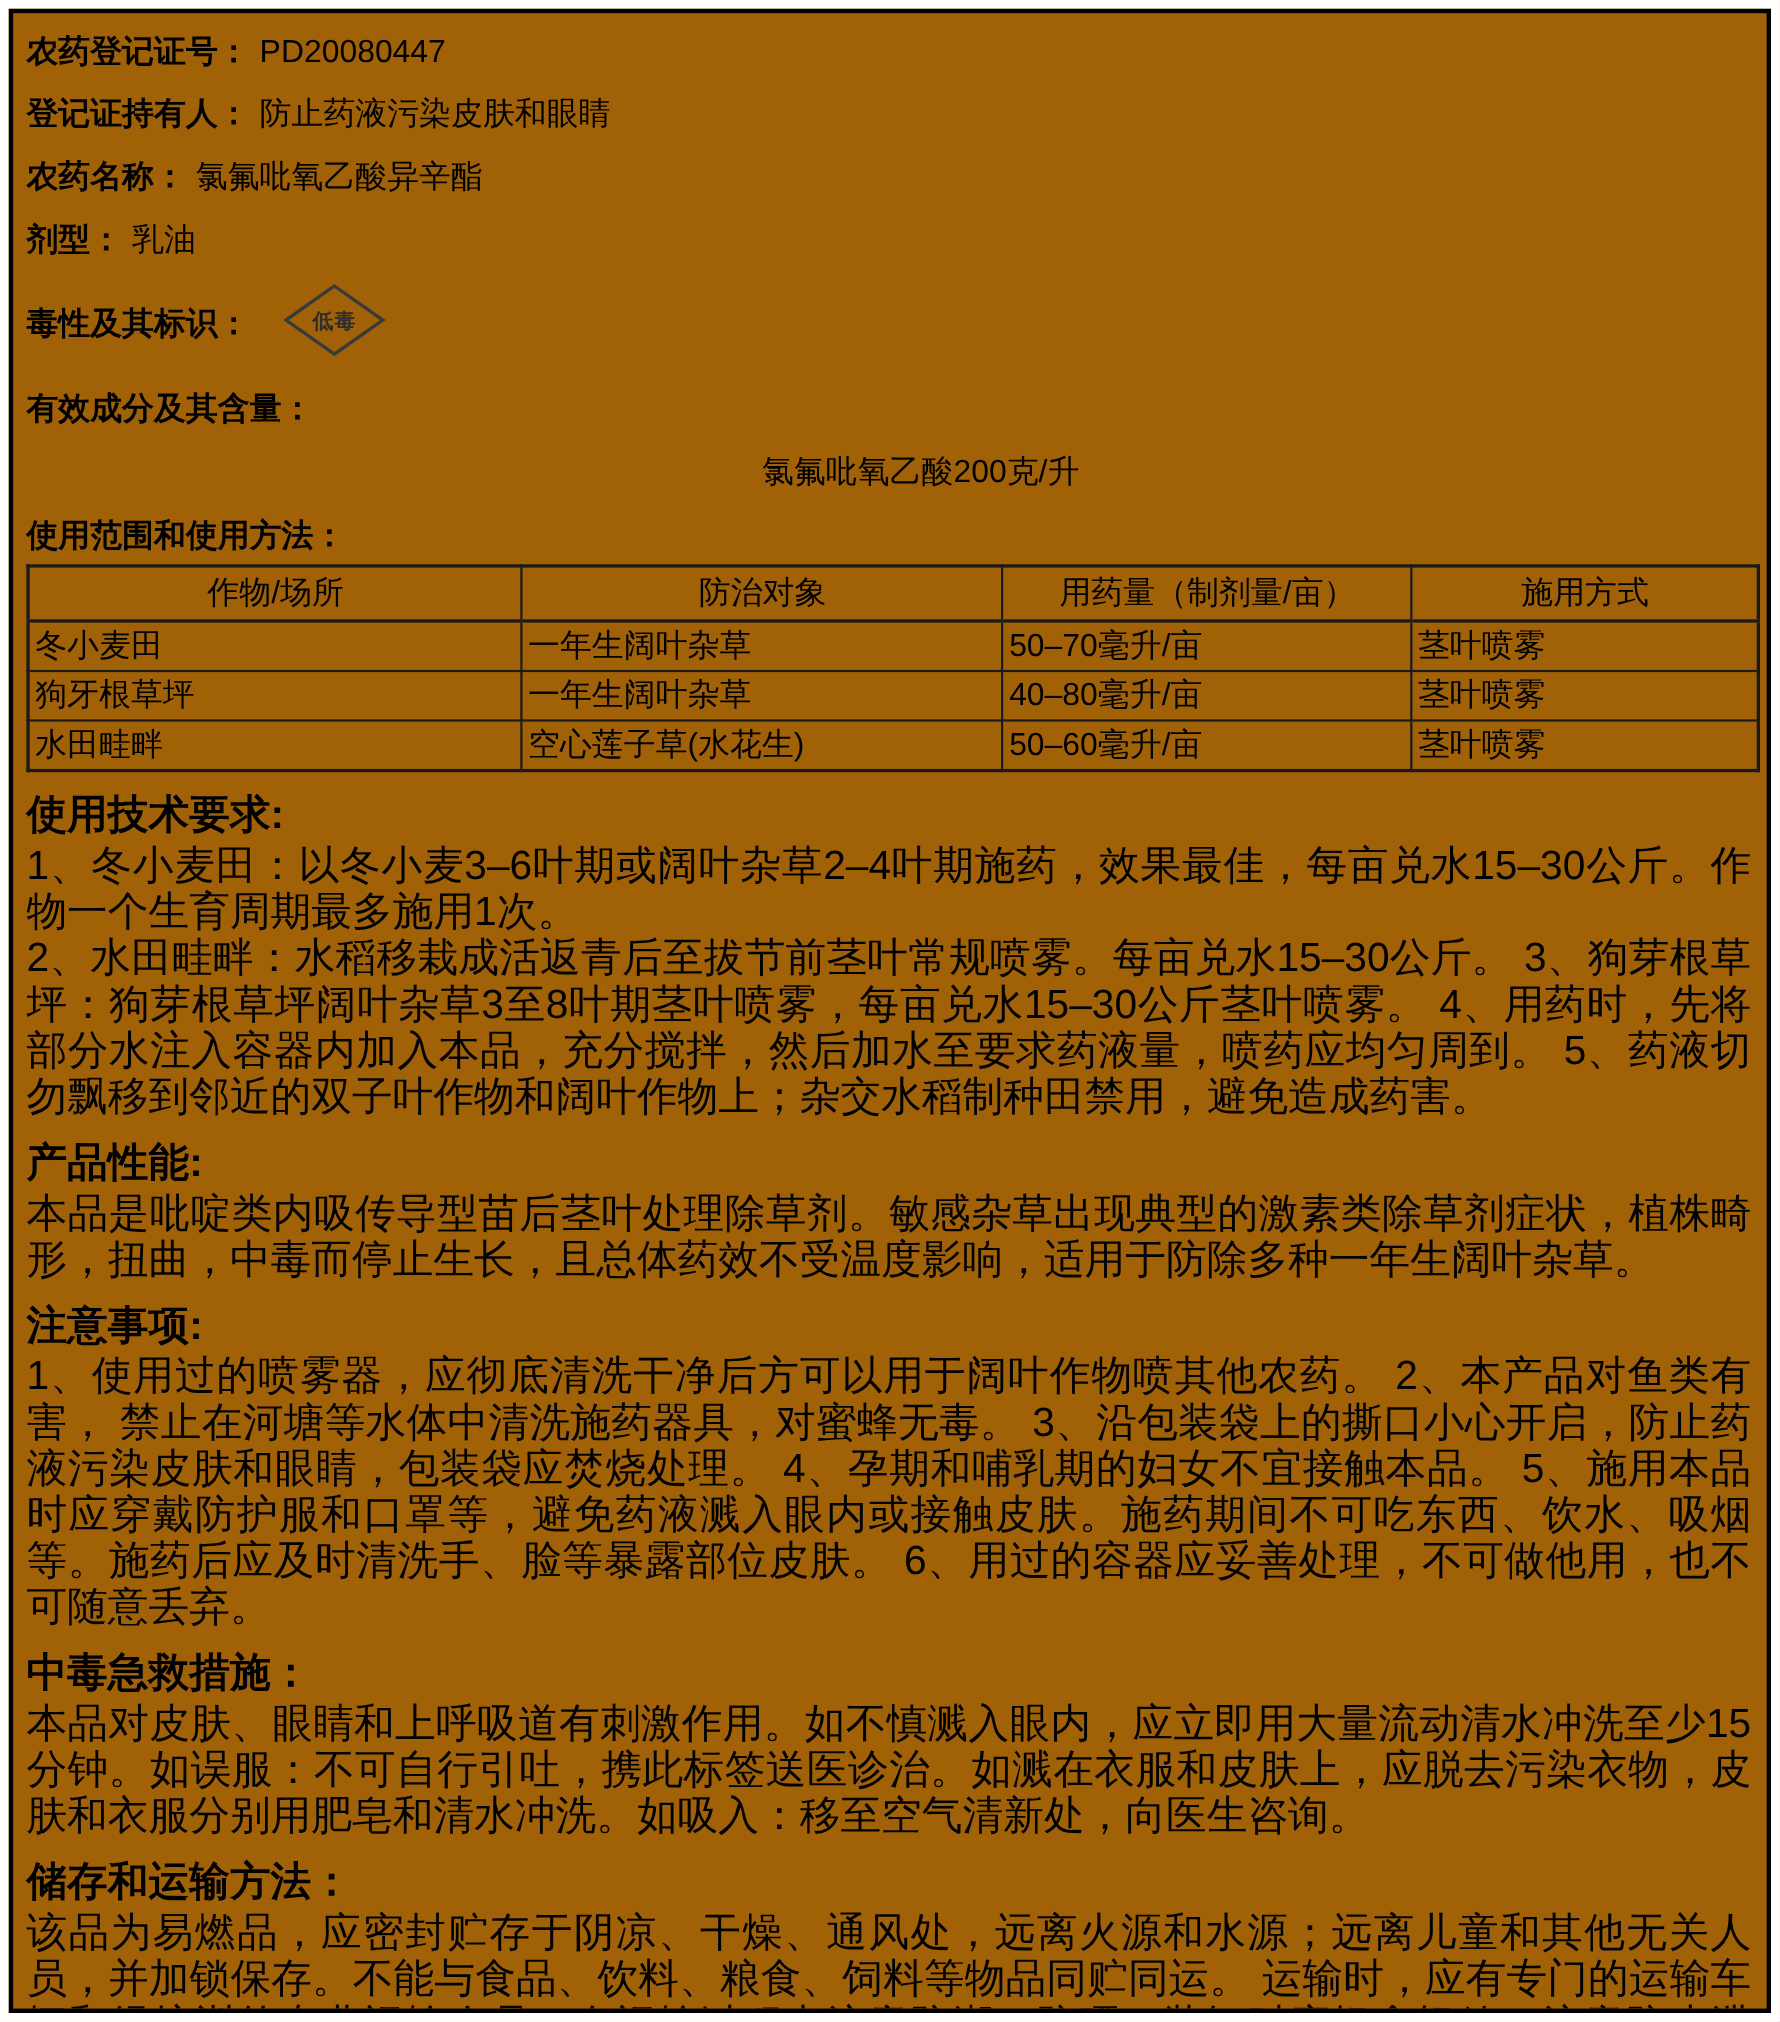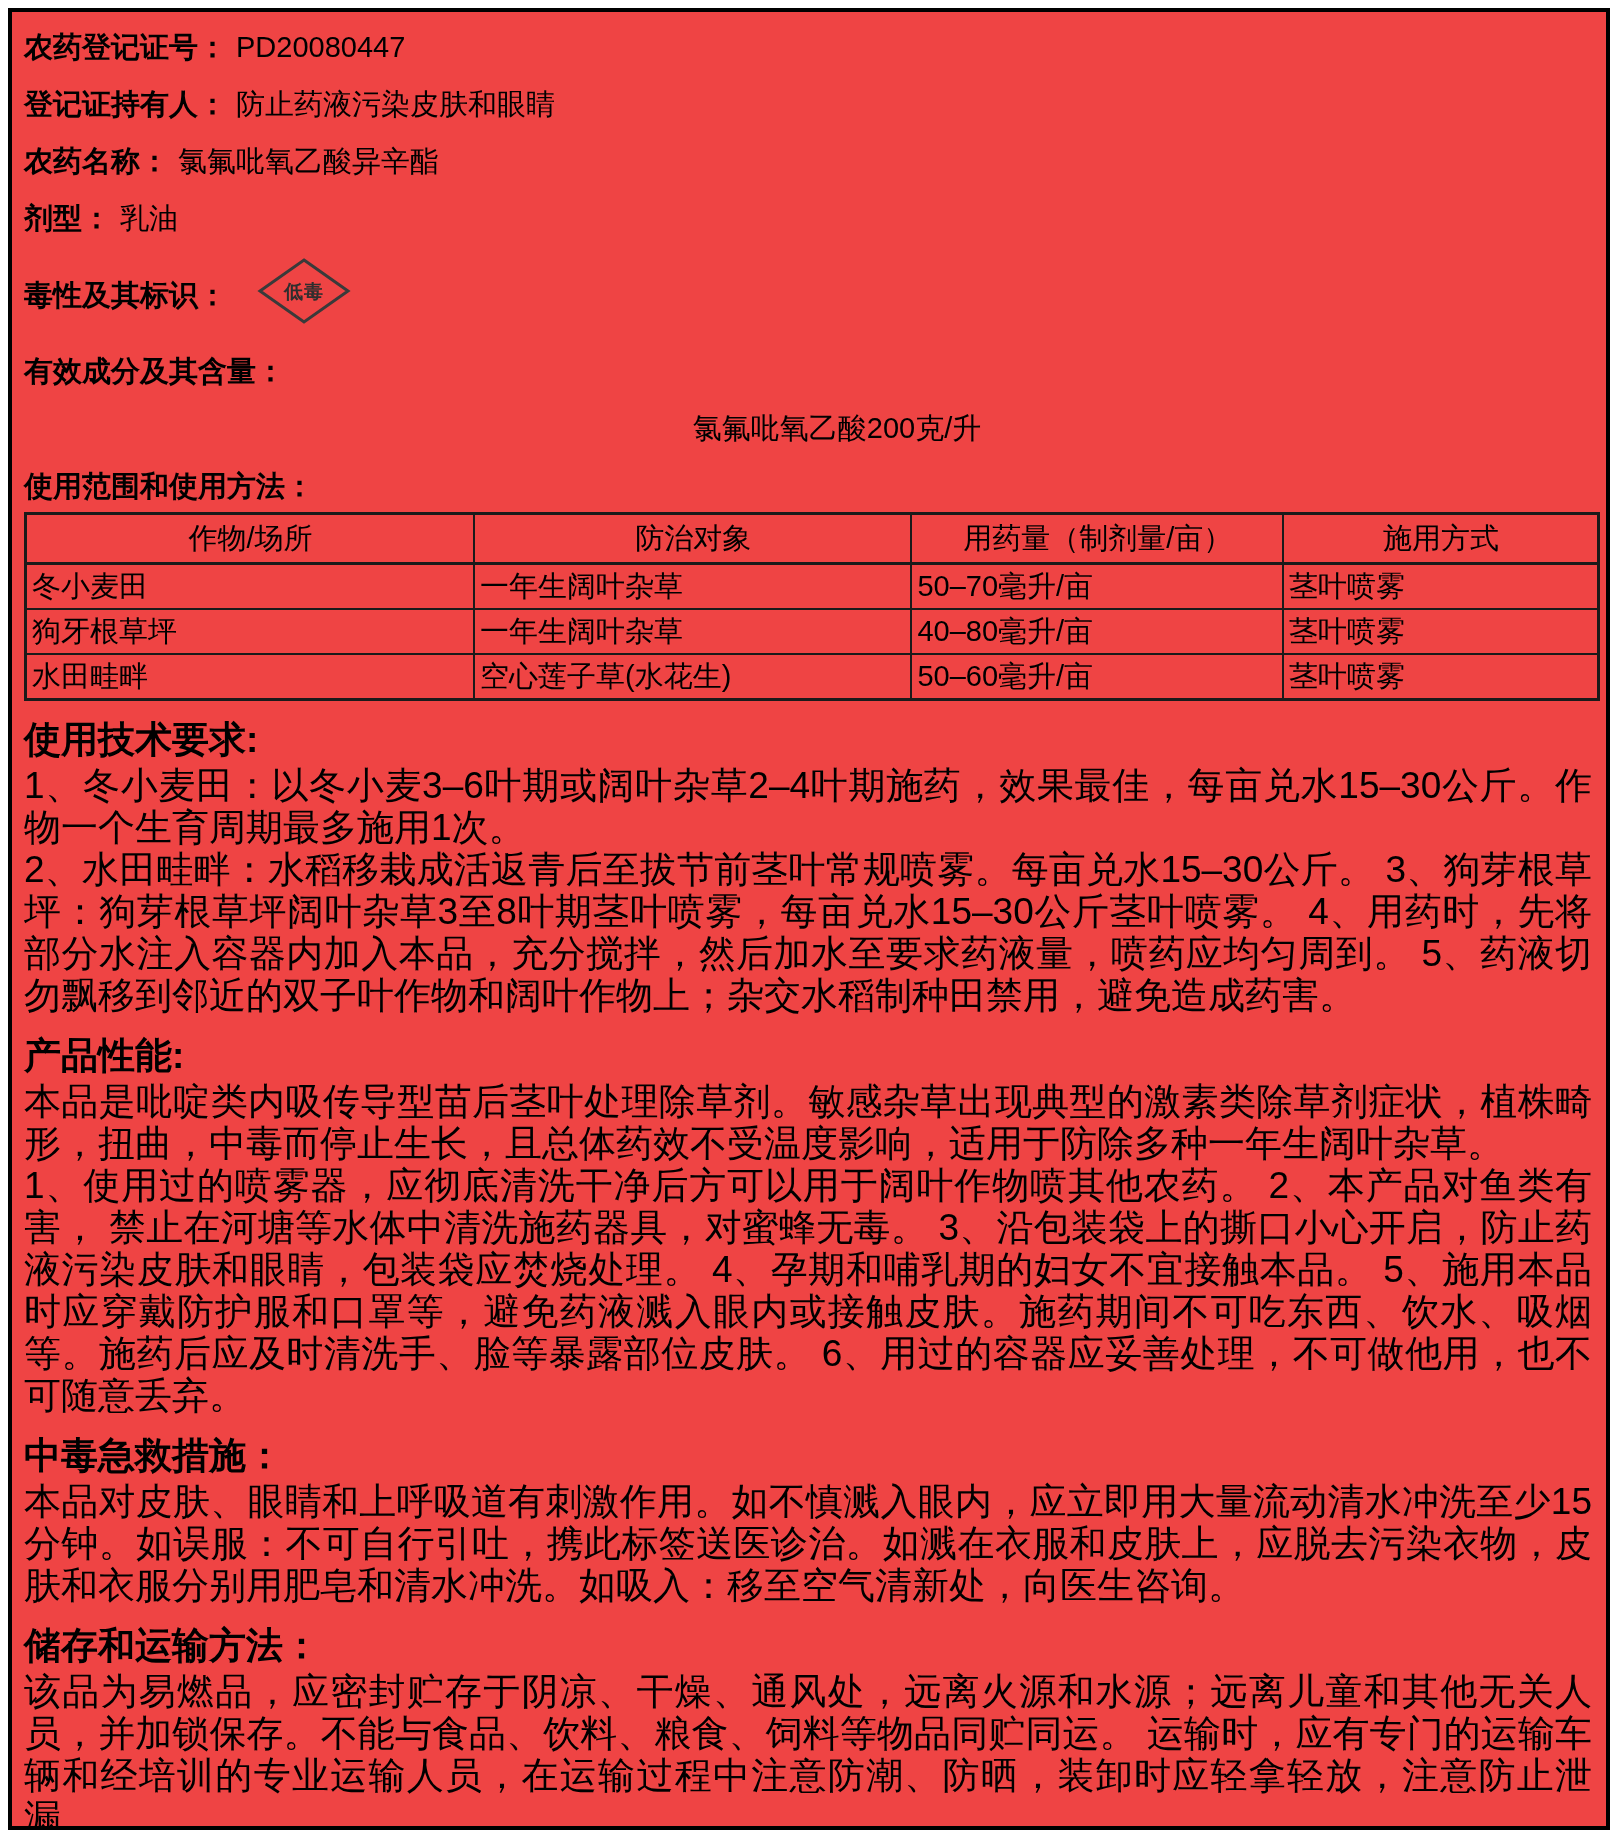--- a/index.html
+++ b/index.html
@@ -12,21 +12,21 @@
     color: #000000;
   }
   .frame {
     position: absolute;
     left: 8px; top: 8px;
     width: 1602px; height: 1822px;
     border: 4px solid #000000;
     box-sizing: border-box;
     padding: 10px 14px 10px 12px;
     overflow: hidden;
-    background: #ef4444;
+    background: #a16207;
   }
   .field {
     font-size: 29px;
     line-height: 34px;
     margin: 23px 0;
     white-space: nowrap;
   }
   .field:first-child { margin-top: 8px; }
   .lbl { font-weight: bold; }
   .val { margin-left: 9px; }
@@ -169,20 +169,21 @@
     <p>1、冬小麦田：以冬小麦3–6叶期或阔叶杂草2–4叶期施药，效果最佳，每亩兑水15–30公斤。作物一个生育周期最多施用1次。</p>
     <p>2、水田畦畔：水稻移栽成活返青后至拔节前茎叶常规喷雾。每亩兑水15–30公斤。 3、狗芽根草坪：狗芽根草坪阔叶杂草3至8叶期茎叶喷雾，每亩兑水15–30公斤茎叶喷雾。 4、用药时，先将部分水注入容器内加入本品，充分搅拌，然后加水至要求药液量，喷药应均匀周到。 5、药液切勿飘移到邻近的双子叶作物和阔叶作物上；杂交水稻制种田禁用，避免造成药害。</p>
   </div>
 
   <div class="section">
     <div class="sec-title">产品性能:</div>
     <p>本品是吡啶类内吸传导型苗后茎叶处理除草剂。敏感杂草出现典型的激素类除草剂症状，植株畸形，扭曲，中毒而停止生长，且总体药效不受温度影响，适用于防除多种一年生阔叶杂草。</p>
   </div>
 
   <div class="section">
+    <div class="sec-title">注意事项:</div>
     <p>1、使用过的喷雾器，应彻底清洗干净后方可以用于阔叶作物喷其他农药。 2、本产品对鱼类有害， 禁止在河塘等水体中清洗施药器具，对蜜蜂无毒。 3、沿包装袋上的撕口小心开启，防止药液污染皮肤和眼睛，包装袋应焚烧处理。 4、孕期和哺乳期的妇女不宜接触本品。 5、施用本品时应穿戴防护服和口罩等，避免药液溅入眼内或接触皮肤。施药期间不可吃东西、饮水、吸烟等。施药后应及时清洗手、脸等暴露部位皮肤。 6、用过的容器应妥善处理，不可做他用，也不可随意丢弃。</p>
   </div>
 
   <div class="section">
     <div class="sec-title">中毒急救措施：</div>
     <p>本品对皮肤、眼睛和上呼吸道有刺激作用。如不慎溅入眼内，应立即用大量流动清水冲洗至少15分钟。如误服：不可自行引吐，携此标签送医诊治。如溅在衣服和皮肤上，应脱去污染衣物，皮肤和衣服分别用肥皂和清水冲洗。如吸入：移至空气清新处，向医生咨询。</p>
   </div>
 
   <div class="section">
     <div class="sec-title">储存和运输方法：</div>

